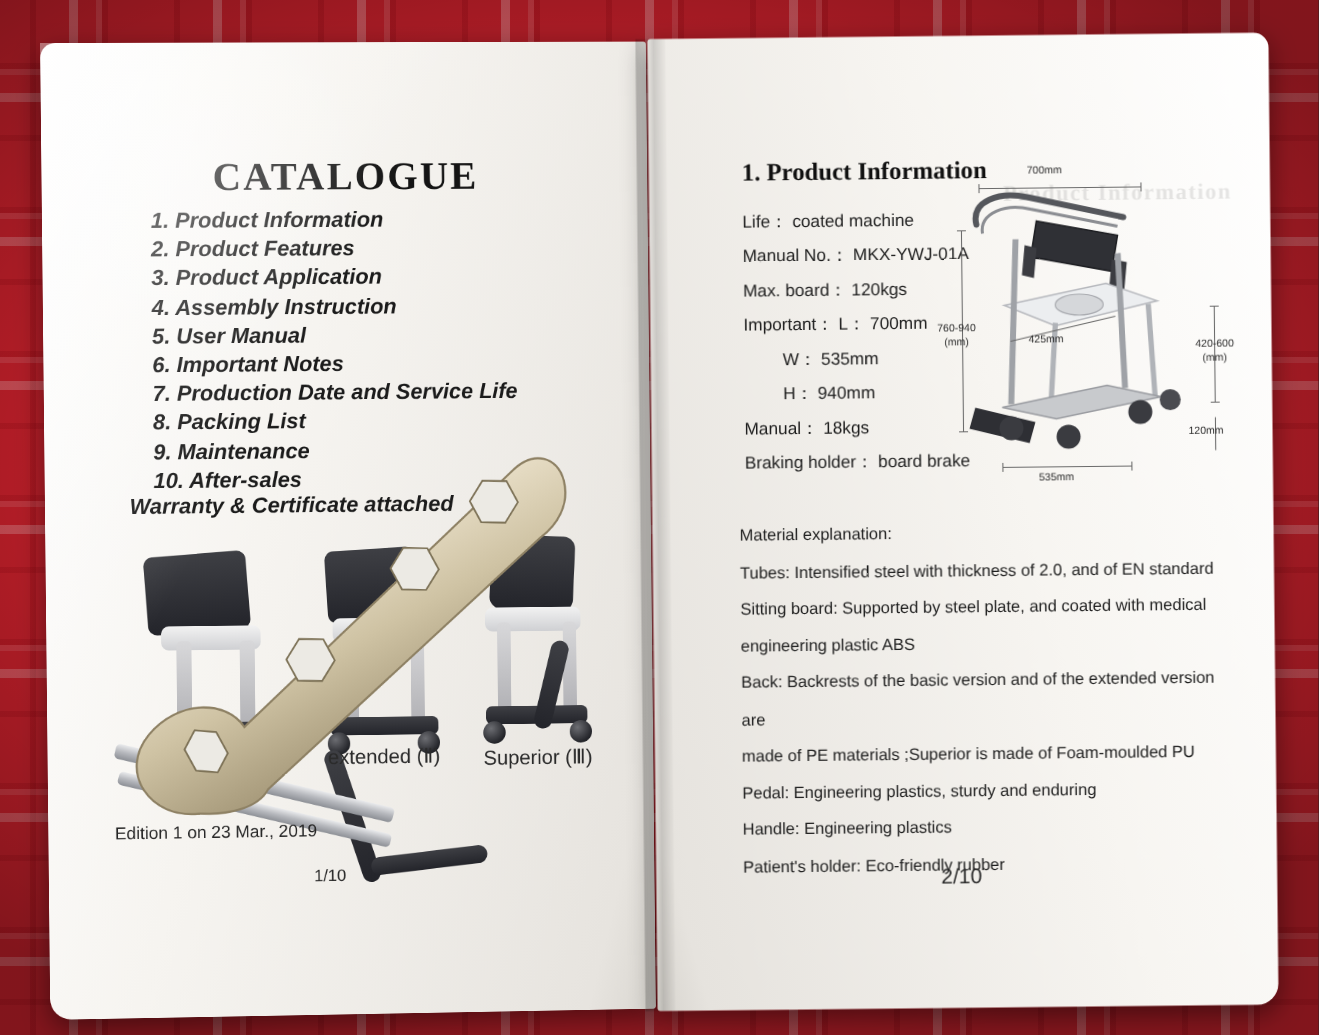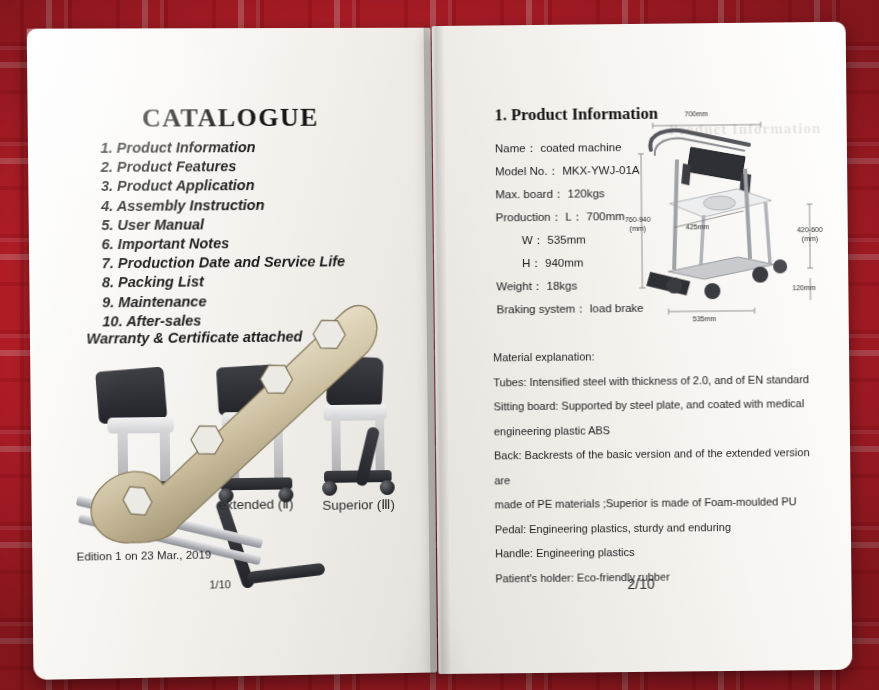--- a/index.html
+++ b/index.html
@@ -378,48 +378,48 @@
     </div>
 
     <div class="page page-right">
 
       <div class="ghost-text">Product Information</div>
 
       <div class="rp-heading">1. Product Information</div>
 
       <div class="rp-spec">
         <div>
-          <span>Name：</span>
+          <span>Life：</span>
           <span>coated machine</span>
         </div>
         <div>
-          <span>Model No.：</span>
+          <span>Manual No.：</span>
           <span>MKX-YWJ-01A</span>
         </div>
         <div>
           <span>Max. board：</span>
           <span>120kgs</span>
         </div>
         <div>
-          <span>Production：</span>
+          <span>Important：</span>
           <span>L： 700mm</span>
         </div>
         <div class="indent">
           <span>W： 535mm</span>
         </div>
         <div class="indent">
           <span>H： 940mm</span>
         </div>
         <div>
-          <span>Weight：</span>
+          <span>Manual：</span>
           <span>18kgs</span>
         </div>
         <div>
-          <span>Braking system：</span>
-          <span>load brake</span>
+          <span>Braking holder：</span>
+          <span>board brake</span>
         </div>
       </div>
 
       <div id="drawing">
         <svg width="190" height="205" viewBox="0 0 190 205">
 
           <path d="M18 30 C14 14 34 8 52 12 L116 26" fill="none" stroke="#55575c" stroke-width="4" stroke-linecap="round"></path>
           <path d="M22 36 C20 22 38 16 54 20 L112 32" fill="none" stroke="#8b8d92" stroke-width="2"></path>
 
           <path d="M58 28 L112 38 L108 62 L54 52 Z" fill="#2f3035" stroke="#1d1e22" stroke-width="1"></path>

